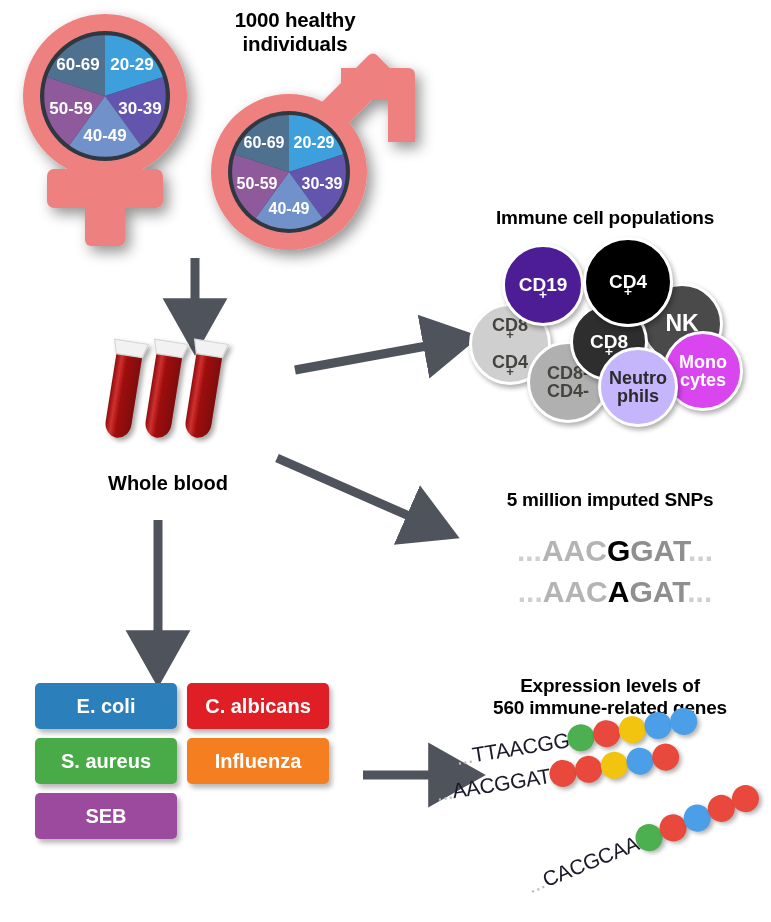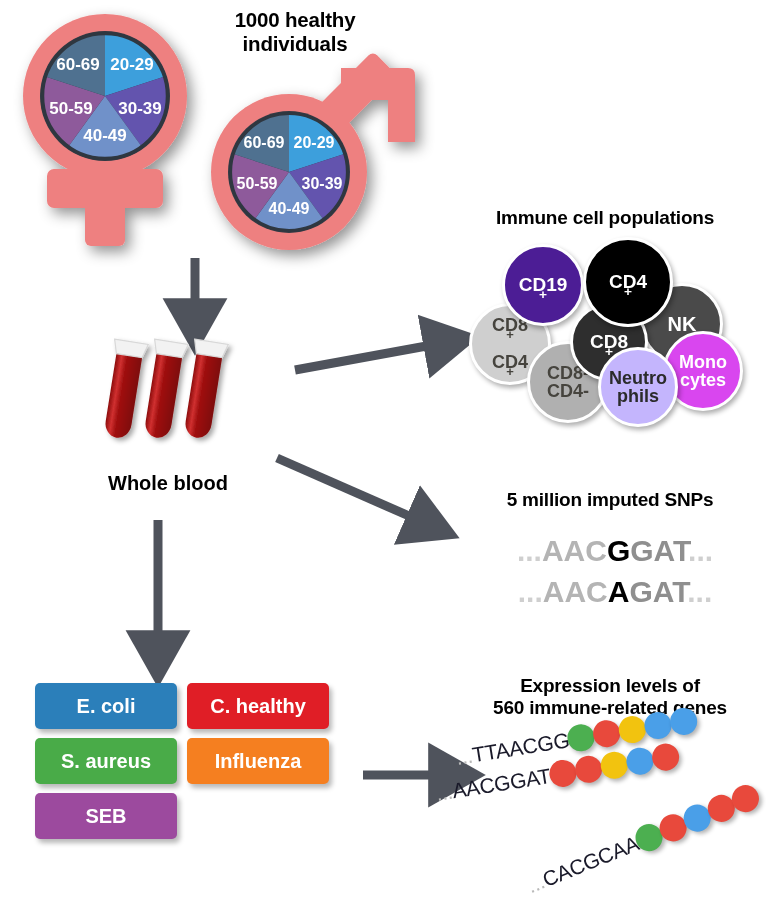--- a/index.html
+++ b/index.html
@@ -258,21 +258,21 @@
   <div class="abs" id="immune-cluster">
     <div class="cell" style="left:14px; top:66px; width:82px; height:82px; background:#cfcfcf; color:#46443e; font-size:18px; z-index:1;">
       <span>CD8<span class="sup">+</span><br>CD4<span class="sup">+</span></span>
     </div>
     <div class="cell" style="left:47px; top:7px; width:82px; height:82px; background:#4c1d95; color:#ffffff; font-size:19px; z-index:3;">
       <span>CD19<span class="sup">+</span></span>
     </div>
     <div class="cell" style="left:128px; top:0px; width:90px; height:90px; background:#000000; color:#ffffff; font-size:19px; z-index:5;">
       <span>CD4<span class="sup">+</span></span>
     </div>
-    <div class="cell" style="left:186px; top:46px; width:82px; height:82px; background:#4a4a4a; color:#ffffff; font-size:20px; z-index:2;">
+    <div class="cell" style="left:186px; top:46px; width:82px; height:82px; background:#4a4a4a; color:#ffffff; font-size:23px; z-index:2;">
       <span>NK</span>
     </div>
     <div class="cell" style="left:115px; top:66px; width:78px; height:78px; background:#2e2e2e; color:#ffffff; font-size:19px; z-index:4;">
       <span>CD8<span class="sup">+</span></span>
     </div>
     <div class="cell" style="left:72px; top:104px; width:82px; height:82px; background:#b0b0b0; color:#46443e; font-size:18px; z-index:3;">
       <span>CD8-<br>CD4-</span>
     </div>
     <div class="cell" style="left:143px; top:110px; width:80px; height:80px; background:#c4b5fd; color:#2b2b2b; font-size:18px; z-index:5;">
       <span>Neutro<br>phils</span>
@@ -292,21 +292,21 @@
       <span class="snp-fade-l">...</span><span class="snp-dim">AAC</span><span class="snp-hot">A</span><span class="snp-mid">GAT</span><span class="snp-fade-r">...</span>
     </div>
   </div>
 
   <div class="abs" id="stimuli">
     <div class="stim-grid">
       <div class="stim-box" style="background:#2b7fba;">
           <span>E. coli</span>
         </div>
       <div class="stim-box" style="background:#e01e26;">
-          <span>C. healthy</span>
+          <span>C. albicans</span>
         </div>
       <div class="stim-box" style="background:#49ab48;">
           <span>S. aureus</span>
         </div>
       <div class="stim-box" style="background:#f57f20;">
           <span>Influenza</span>
         </div>
       <div class="stim-box" style="background:#9c4a9e;">
           <span>SEB</span>
         </div>

